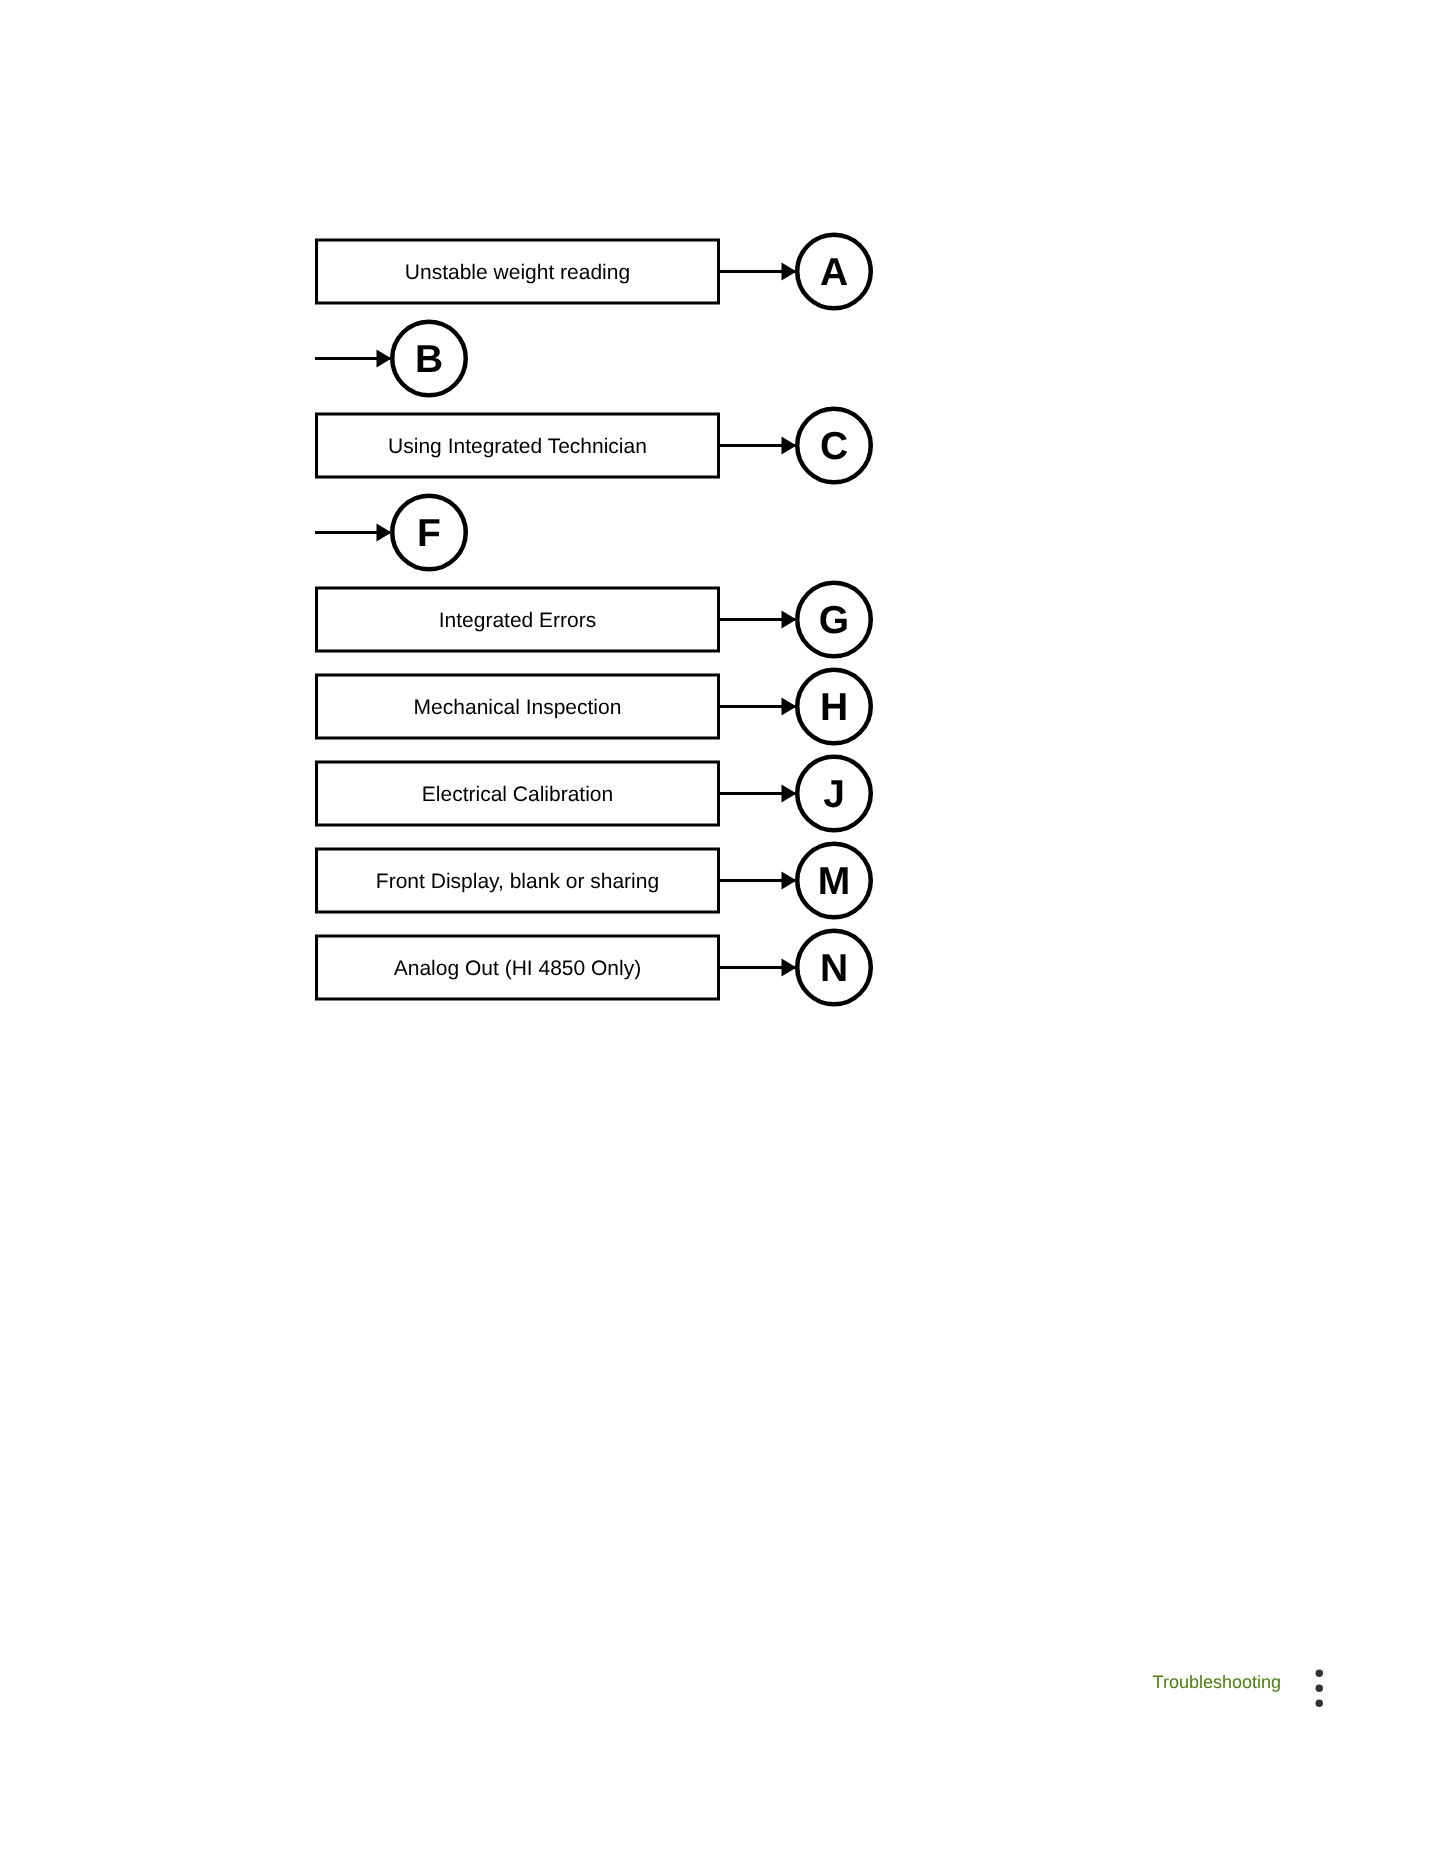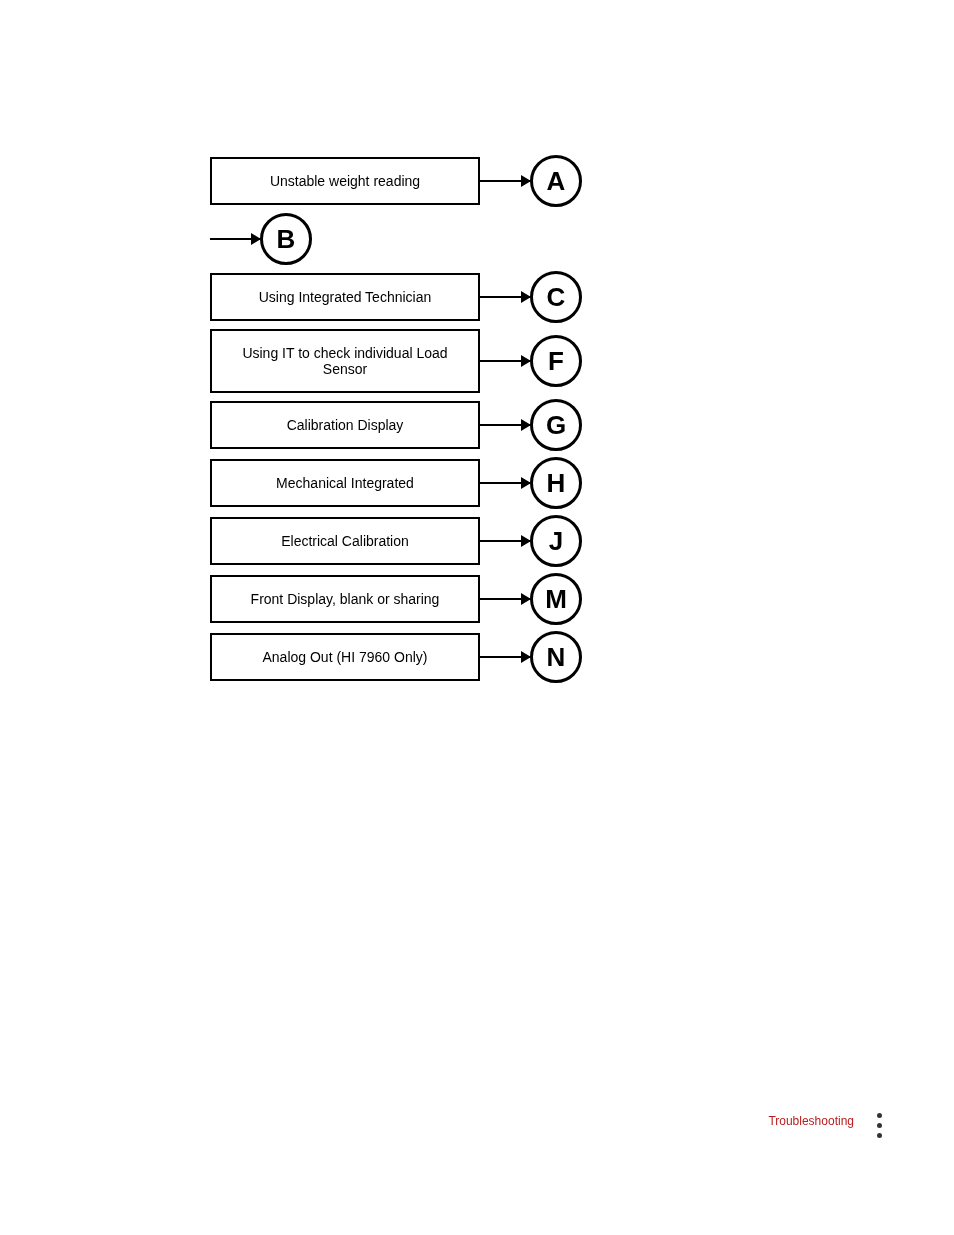--- a/index.html
+++ b/index.html
@@ -31,21 +31,21 @@
     .box {
       width: 270px;
       min-height: 44px;
       border: 2px solid #000;
       display: flex;
       align-items: center;
       justify-content: center;
       text-align: center;
       font-size: 14px;
       font-family: Arial, sans-serif;
-      padding: 14px 10px;
+      padding: 2px 10px;
       background: #fff;
     }
 
     .arrow-line {
       width: 50px;
       height: 2px;
       background: #000;
       position: relative;
       flex-shrink: 0;
     }
@@ -73,21 +73,21 @@
       font-family: Arial, sans-serif;
       background: #fff;
       flex-shrink: 0;
     }
 
     .footer-text {
       position: absolute;
       bottom: 107px;
       right: 100px;
       font-size: 12px;
-      color: #b91c1c;
+      color: #4d7c0f;
       font-family: Arial, sans-serif;
     }
 
     .dots-menu {
       position: absolute;
       bottom: 97px;
       right: 72px;
       display: flex;
       flex-direction: column;
       gap: 5px;
@@ -113,46 +113,45 @@
     <div class="diagram-row">
       <div class="arrow-line"></div>
       <div class="circle">B</div>
     </div>
     <div class="diagram-row">
       <div class="box">Using Integrated Technician</div>
       <div class="arrow-line"></div>
       <div class="circle">C</div>
     </div>
     <div class="diagram-row">
-      <div class="box">Using IT to check individual Load<br>Sensor</div>
       <div class="arrow-line"></div>
       <div class="circle">F</div>
     </div>
     <div class="diagram-row">
-      <div class="box">Calibration Display</div>
+      <div class="box">Integrated Errors</div>
       <div class="arrow-line"></div>
       <div class="circle">G</div>
     </div>
     <div class="diagram-row">
-      <div class="box">Mechanical Integrated</div>
+      <div class="box">Mechanical Inspection</div>
       <div class="arrow-line"></div>
       <div class="circle">H</div>
     </div>
     <div class="diagram-row">
       <div class="box">Electrical Calibration</div>
       <div class="arrow-line"></div>
       <div class="circle">J</div>
     </div>
     <div class="diagram-row">
       <div class="box">Front Display, blank or sharing</div>
       <div class="arrow-line"></div>
       <div class="circle">M</div>
     </div>
     <div class="diagram-row">
-      <div class="box">Analog Out (HI 7960 Only)</div>
+      <div class="box">Analog Out (HI 4850 Only)</div>
       <div class="arrow-line"></div>
       <div class="circle">N</div>
     </div>
   </div>
 
 <div class="footer-text">Troubleshooting</div>
 
 <div class="dots-menu">
   <div class="dot"></div>
   <div class="dot"></div>

